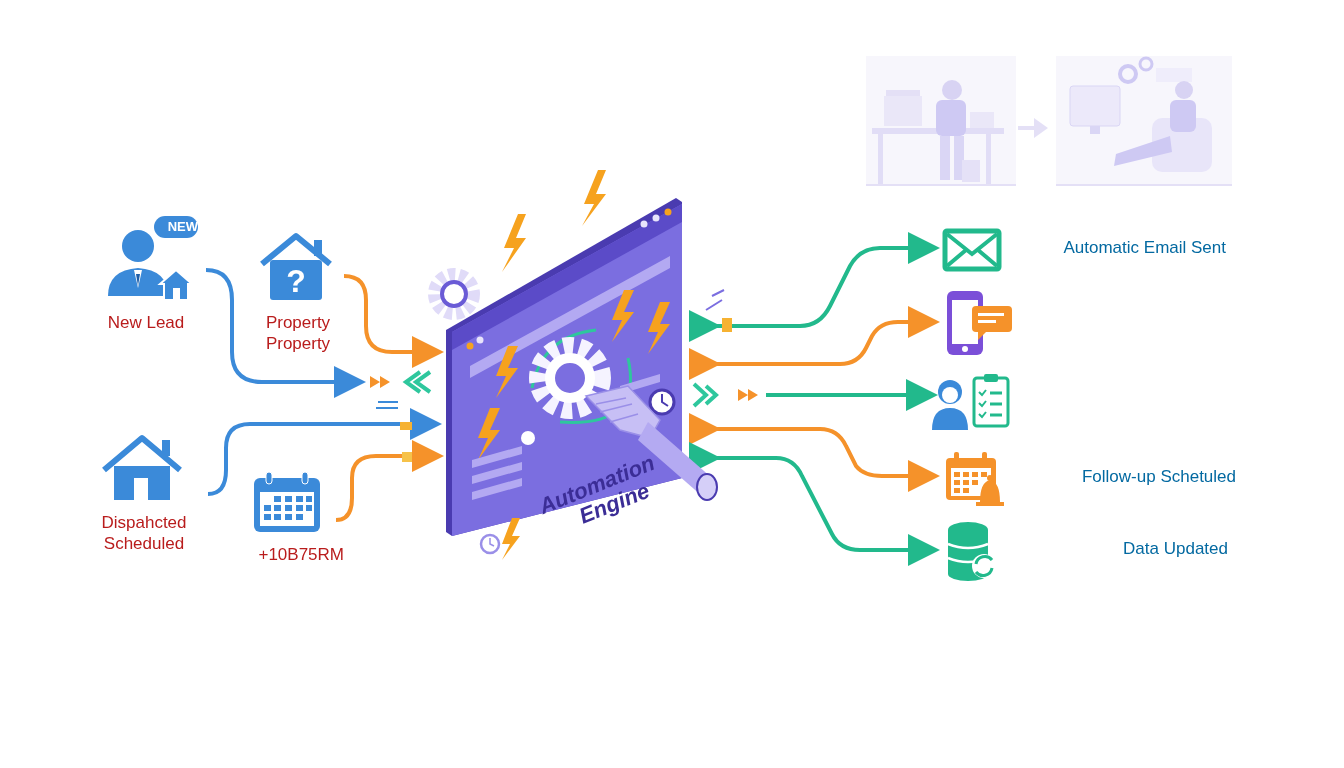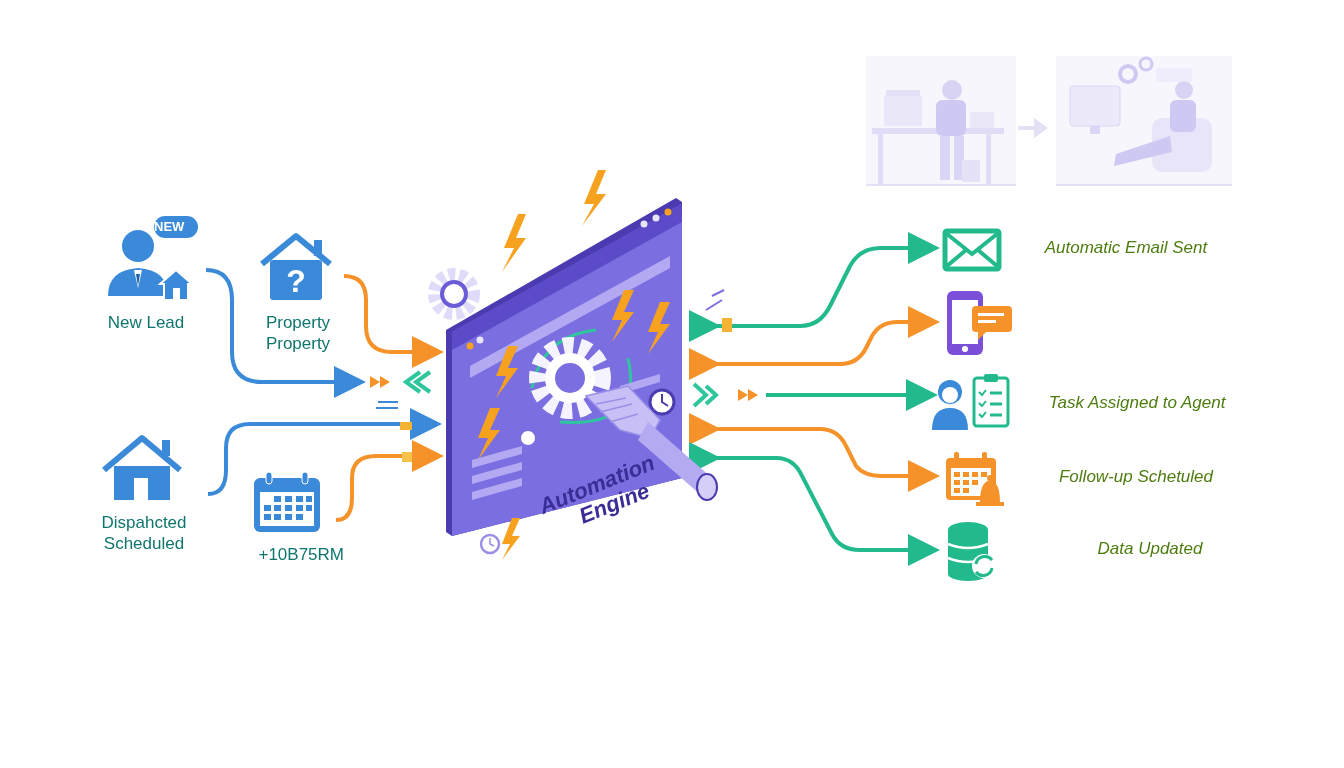--- a/index.html
+++ b/index.html
@@ -1,20 +1,20 @@
 <!DOCTYPE html>
 <html><head>
 <meta charset="utf-8">
 <style>
   html, body { margin:0; padding:0; }
   body { width:1344px; height:768px; background:#ffffff; position:relative; overflow:hidden;
          font-family:"Liberation Sans", "DejaVu Sans", sans-serif; }
   .abs { position:absolute; }
-  .label { position:absolute; color:#0f766e; font-size:17px; line-height:21px; text-align:center; }
-  .label-r { position:absolute; color:#4d7c0f; font-size:17px; line-height:21px; text-align:center;font-style:italic; }
+  .label { position:absolute; color:#b91c1c; font-size:17px; line-height:21px; text-align:center; }
+  .label-r { position:absolute; color:#0369a1; font-size:17px; line-height:21px; text-align:right; }
   svg { position:absolute; left:0; top:0; overflow:visible; }
   .engine-title { position:absolute; color:#3b2d96; font-style:italic; font-weight:bold; font-size:22px;
                   transform:rotate(-22deg); transform-origin:left center; line-height:24px; text-align:center; }
 </style>
 </head>
 <body>
 
 <div class="abs" style="left:866px;top:56px;width:366px;height:132px;opacity:0.55;">
   <svg width="366" height="132">
     <rect x="0" y="0" width="150" height="130" fill="#f1effb"></rect>
@@ -89,21 +89,21 @@
 
 <div class="abs" style="left:96px;top:214px;width:110px;height:130px;">
   <svg width="110" height="100">
     <circle cx="42" cy="32" r="16" fill="#3b8ad9"></circle>
     <path d="M12 82 Q12 56 42 54 Q72 56 72 82 Z" fill="#3b8ad9"></path>
     <path d="M38 56 L42 74 L46 56 Z" fill="#ffffff"></path>
     <path d="M40 60 L42 72 L44 60 Z" fill="#1f5ea8"></path>
     <path d="M64 70 L80 56 L96 70 L92 70 L92 86 L68 86 L68 70 Z" fill="#3b8ad9" stroke="#ffffff" stroke-width="2"></path>
     <rect x="77" y="74" width="7" height="12" fill="#ffffff"></rect>
   </svg>
-  <div class="abs" style="left:58px;top:2px;width:44px;height:22px;background:#3b8ad9;border-radius:11px;color:#fff;font-weight:bold;font-size:13px;line-height:22px;text-align:left;">
+  <div class="abs" style="left:58px;top:2px;width:44px;height:22px;background:#3b8ad9;border-radius:11px;color:#fff;font-weight:bold;font-size:13px;line-height:22px;text-align:right;">
     <span>NEW</span>
   </div>
   <div class="label" style="left:0;top:98px;width:100px;">New Lead</div>
 </div>
 
 <div class="abs" style="left:252px;top:232px;width:90px;height:125px;">
   <svg width="90" height="70">
     <path d="M10 32 L44 4 L78 32" fill="none" stroke="#3b8ad9" stroke-width="6" stroke-linejoin="round"></path>
     <rect x="62" y="8" width="8" height="16" fill="#3b8ad9"></rect>
     <rect x="18" y="28" width="52" height="40" rx="3" fill="#3b8ad9"></rect>
@@ -239,21 +239,20 @@
 <div class="abs" style="left:928px;top:372px;width:300px;height:60px;">
   <svg width="90" height="60">
     <circle cx="22" cy="20" r="12" fill="#3b8ad9"></circle>
     <circle cx="22" cy="23" r="8" fill="#ffffff"></circle>
     <path d="M4 58 Q4 36 22 36 Q40 36 40 58 Z" fill="#3b8ad9"></path>
     <rect x="46" y="6" width="34" height="48" rx="3" fill="#ffffff" stroke="#22b98c" stroke-width="3"></rect>
     <rect x="56" y="2" width="14" height="8" rx="2" fill="#22b98c"></rect>
     <path d="M51 20 L54 23 L58 18 M51 31 L54 34 L58 29 M51 42 L54 45 L58 40" stroke="#22b98c" stroke-width="2" fill="none"></path>
     <path d="M62 21 L74 21 M62 32 L74 32 M62 43 L74 43" stroke="#22b98c" stroke-width="3"></path>
   </svg>
-  <div class="label-r" style="left:99px;top:20px;width:220px;">Task Assigned to Agent</div>
 </div>
 
 <div class="abs" style="left:944px;top:450px;width:280px;height:56px;">
   <svg width="64" height="56">
     <rect x="2" y="8" width="50" height="42" rx="4" fill="#f5922a"></rect>
     <rect x="7" y="18" width="40" height="28" fill="#ffffff"></rect>
     <rect x="10" y="2" width="5" height="10" rx="2" fill="#f5922a"></rect>
     <rect x="38" y="2" width="5" height="10" rx="2" fill="#f5922a"></rect>
     <g fill="#f5922a">
       <rect x="10" y="22" width="6" height="5"></rect>
@@ -274,16 +273,16 @@
 
 <div class="abs" style="left:946px;top:520px;width:280px;height:64px;">
   <svg width="56" height="62">
     <ellipse cx="22" cy="10" rx="20" ry="8" fill="#22b98c"></ellipse>
     <rect x="2" y="10" width="40" height="44" fill="#22b98c"></rect>
     <ellipse cx="22" cy="54" rx="20" ry="7" fill="#22b98c"></ellipse>
     <path d="M2 24 Q22 32 42 24 M2 38 Q22 46 42 38" stroke="#ffffff" stroke-width="2.5" fill="none"></path>
     <circle cx="38" cy="46" r="12" fill="#ffffff"></circle>
     <path d="M30 44 A9 9 0 0 1 46 40 M46 48 A9 9 0 0 1 30 52" stroke="#22b98c" stroke-width="3" fill="none"></path>
   </svg>
-  <div class="label-r" style="left:82px;top:18px;width:200px;margin-left:22px;">
+  <div class="label-r" style="left:82px;top:18px;width:200px;">
     <div>Data Updated</div>
   </div>
 </div>
 
 </body></html>

